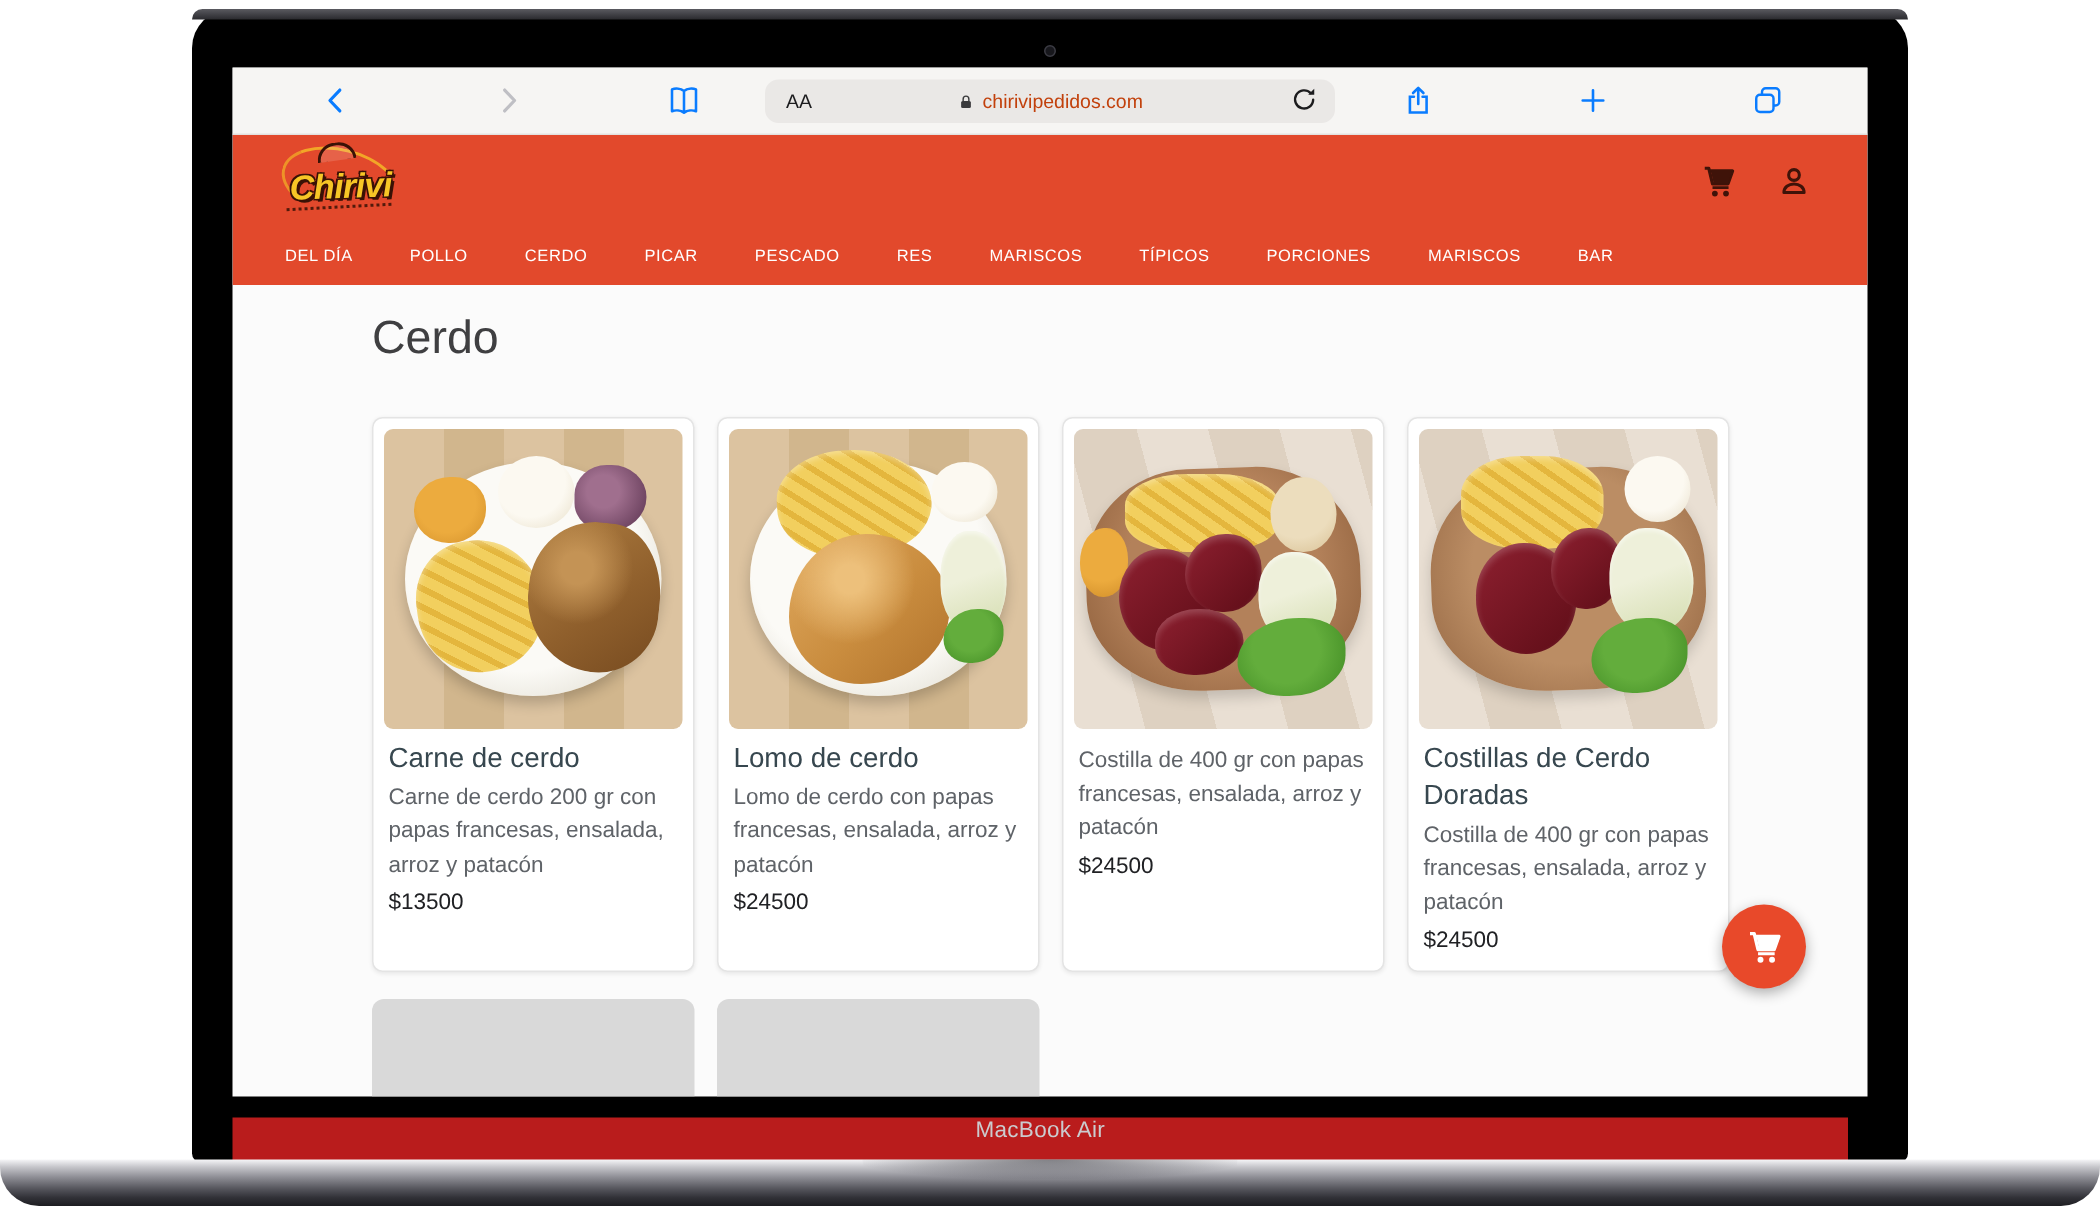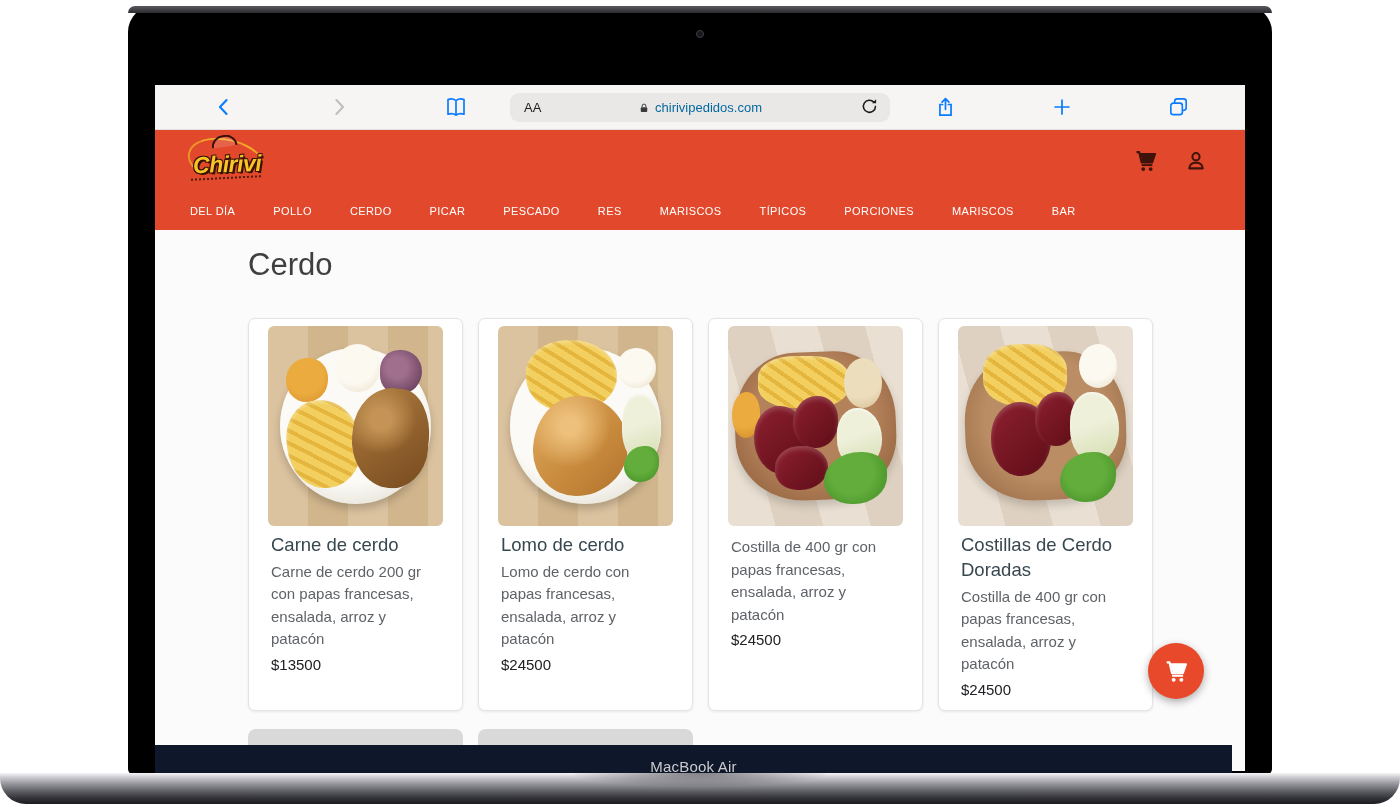--- a/index.html
+++ b/index.html
@@ -8,42 +8,42 @@
 
   
   .stage { position:relative; width:1400px; height:804px; }
   .lid { position:absolute; left:128px; top:6px; width:1144px; height:769px;
          background:#000; border-radius:26px 26px 6px 6px; }
   .lid::before { content:''; position:absolute; left:0; top:0; right:0; height:7px;
          background:linear-gradient(#5a5a60,#2a2a2e); border-radius:26px 26px 0 0; }
   .camera { position:absolute; left:50%; top:24px; width:8px; height:8px; margin-left:-4px;
          background:#17171c; border:1px solid #3c3c44; border-radius:50%; }
   .label-bar { position:absolute; left:27px; right:40px; bottom:0; height:30px;
-         background:#0f172a; display:flex; align-items:flex-end; justify-content:center; }
+         background:#b91c1c; display:flex; align-items:flex-start; justify-content:center; }
   .label-bar span { color:#cbcbce; font-size:15px; letter-spacing:.2px; }
   .base { position:absolute; left:0; top:773px; width:1400px; height:31px;
          background:linear-gradient(180deg,#f6f6f8 0%,#c6c6cb 16%,#8e8e95 38%,#57575e 62%,#313137 82%,#1d1d21 100%);
          border-radius:0 0 26px 26px; }
   .base::before { content:''; position:absolute; left:50%; top:0; width:250px; height:13px;
          transform:translateX(-50%); border-radius:0 0 70px 70px;
          background:radial-gradient(ellipse at 50% 0%, rgba(35,35,42,.55), rgba(35,35,42,0) 75%); }
 
   
   .screen { position:absolute; left:27px; top:39px; width:1090px; height:686px;
-            background:#fbfbfb; overflow:hidden;margin-top:40px; }
+            background:#fbfbfb; overflow:hidden; }
 
   
   .toolbar { position:relative; height:45px; background:#f6f5f3; border-bottom:1px solid #e3e1df; }
   .tb { position:absolute; top:50%; transform:translateY(-50%); display:flex; align-items:center;
         justify-content:center; background:none; border:none; cursor:pointer; }
   .urlbar { position:absolute; left:355px; top:8px; width:380px; height:29px; background:#eae8e6;
             border-radius:9px; display:flex; align-items:center; }
   .urlbar .aa { position:absolute; left:14px; font-size:13px; color:#1d1d1f; }
   .urlcenter { margin:0 auto; display:flex; align-items:center; gap:5px; }
-  .urltext { font-size:13px; color:#0369a1; }
+  .urltext { font-size:13px; color:#c2410c; }
   .reloadbtn { position:absolute; right:10px; top:3px; background:none; border:none; cursor:pointer; }
 
   
   .siteheader { height:100px; background:#e2492c; }
   .brandrow { height:61px; display:flex; align-items:center; padding:0 36px 0 30px; }
   .logo { position:relative; width:86px; height:52px; margin-top:4px; cursor:pointer; }
   .logo .word { position:absolute; left:8px; top:14px; font-size:23px; font-weight:bold;
       font-style:italic; color:#f7c626; letter-spacing:-.5px; transform:rotate(-2deg);
       text-shadow:-1px -1px 0 #3a1206, 1px -1px 0 #3a1206, -1px 1px 0 #3a1206, 1px 1px 0 #3a1206, 2px 2px 0 #3a1206; }
   .logo .swoosh { position:absolute; left:2px; top:2px; width:80px; height:46px;
@@ -58,21 +58,21 @@
   .iconbtn { background:none; border:none; cursor:pointer; display:flex; }
   .mainnav { height:39px; display:flex; align-items:center; gap:38px; padding-left:35px; }
   .mainnav a { color:#fff; font-size:11px; font-weight:normal; letter-spacing:.4px;
       text-decoration:none; white-space:nowrap; cursor:pointer; }
 
   
   .main { height:541px; overflow:hidden; padding-left:93px; }
   .pagetitle { font-size:31px; font-weight:400; color:#3f3f41; margin:17px 0 35px; }
   .grid { display:grid; grid-template-columns:repeat(4,215px); gap:18px 15px; width:905px; }
   .card { background:#fff; border:1px solid #e4e4e4; border-radius:7px;
-          box-shadow:0 1px 3px rgba(0,0,0,.08); padding:7px 19px 0; cursor:pointer; }
+          box-shadow:0 1px 3px rgba(0,0,0,.08); padding:7px 7px 0; cursor:pointer; }
   .cardbody { padding:7px 3px 12px; }
   .pname { font-size:18.5px; color:#37474f; line-height:1.35; font-weight:400; }
   .pdesc { font-size:15px; color:#5f6368; line-height:1.5; margin-top:3px; }
   .pprice { font-size:15px; color:#202124; font-weight:normal; margin-top:5px; }
   .card.skeleton { background:#d9d9d9; border:none; box-shadow:none; padding:0;
           height:200px; border-radius:8px; }
 
   
   .photo { position:relative; height:200px; border-radius:6px; overflow:hidden; }
   .wood-a { background:repeating-linear-gradient(90deg,#dcc3a0 0 40px,#d1b68d 40px 80px); }

